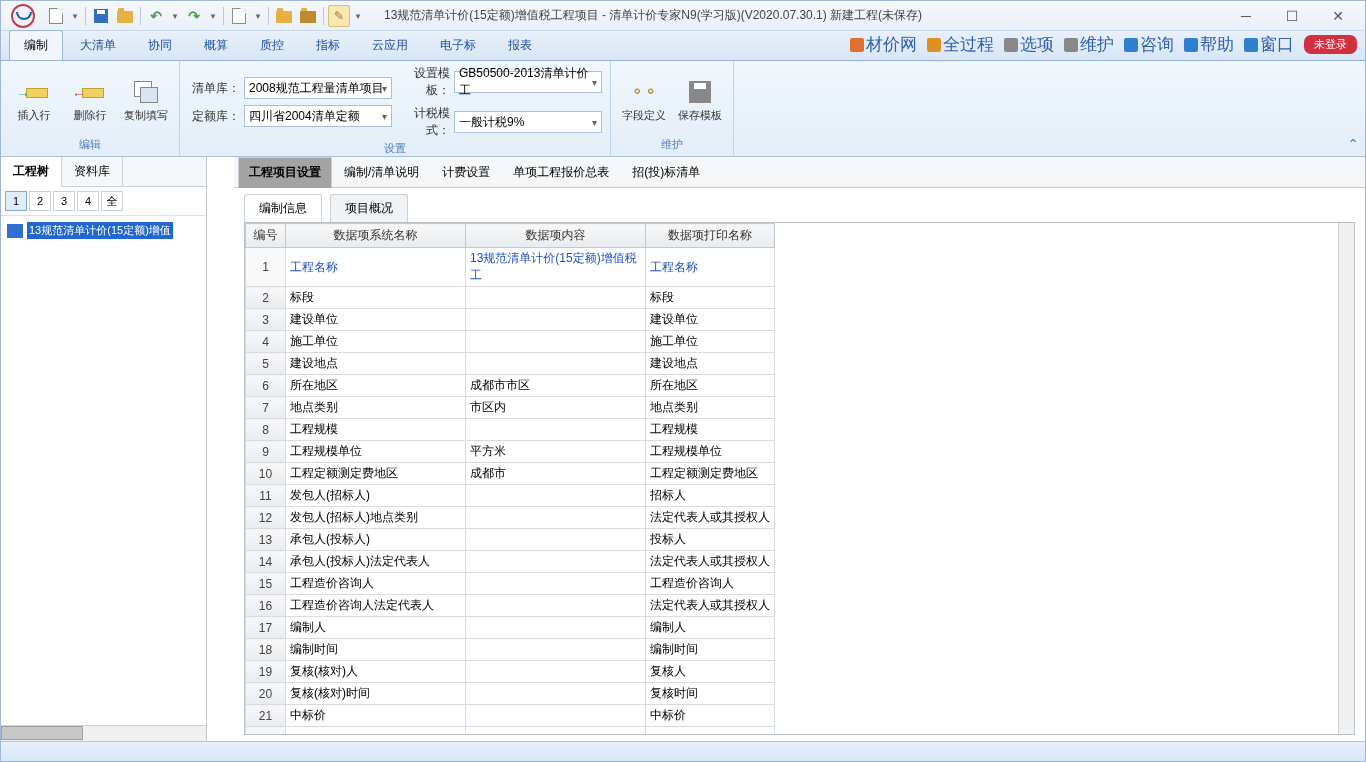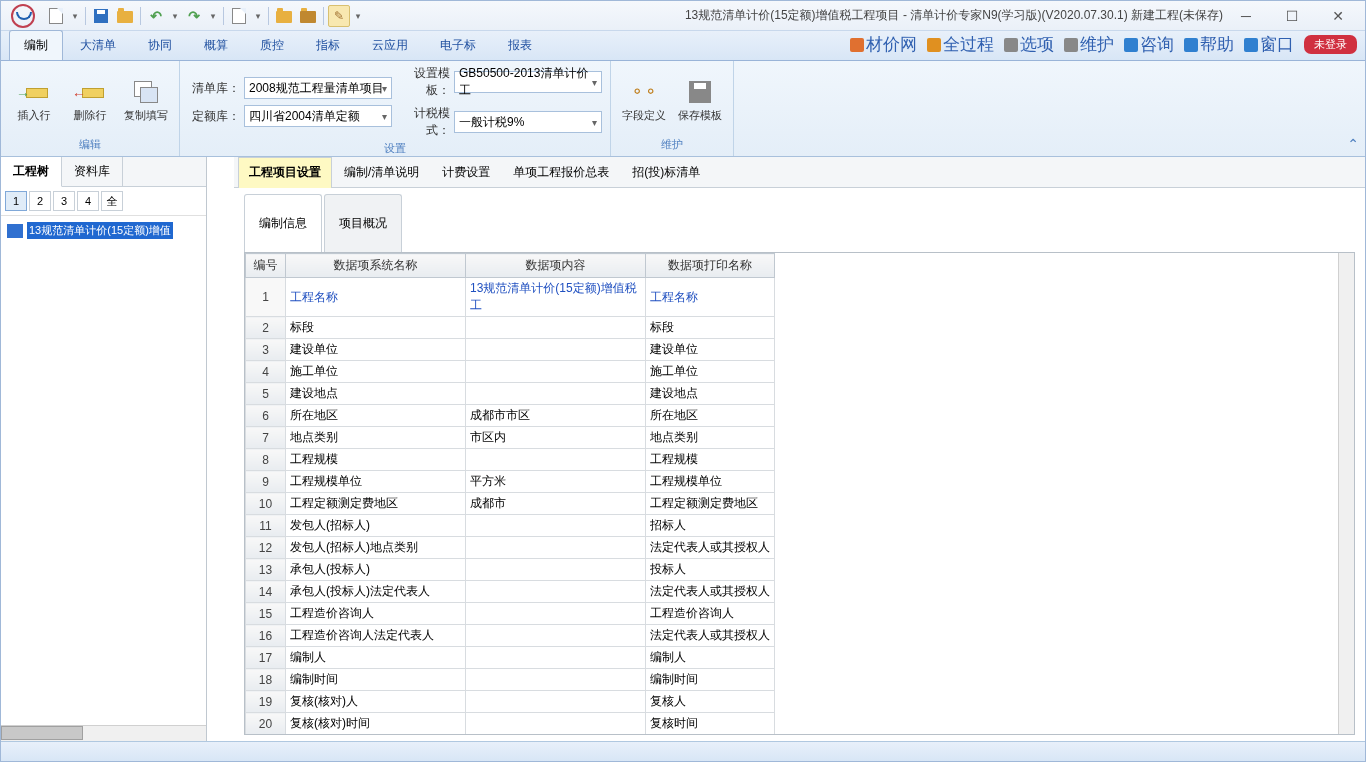--- a/index.html
+++ b/index.html
@@ -6,21 +6,21 @@
 body { background: #fff; font-size: 12px; overflow: hidden; }
 .window { width: 1366px; height: 762px; display: flex; flex-direction: column; border: 1px solid #a0b8d8; }
 
 
 .titlebar { height: 30px; background: linear-gradient(#f5f8fc, #eaf0f8); display: flex; align-items: center; padding: 0 4px; border-bottom: 1px solid #c8d8ec; }
 .app-logo { width: 24px; height: 24px; border-radius: 50%; border: 2px solid #c04050; margin: 0 6px; position: relative; }
 .app-logo::after { content: ""; position: absolute; width: 12px; height: 6px; border: 2px solid #2060b0; border-top: none; border-radius: 0 0 12px 12px; top: 6px; left: 3px; }
 .qat { display: flex; align-items: center; gap: 2px; margin-left: 4px; }
 .qat-btn { width: 22px; height: 22px; display: flex; align-items: center; justify-content: center; border-radius: 2px; cursor: pointer; }
 .qat-sep { width: 1px; height: 18px; background: #b8c8e0; margin: 0 2px; }
-.title-text { flex: 1; text-align: right; color: #444; font-size: 12px; padding-left: 20px; }
+.title-text { flex: 1; text-align: left; color: #444; font-size: 12px; padding-left: 20px; }
 .win-controls { display: flex; }
 .win-btn { width: 46px; height: 28px; display: flex; align-items: center; justify-content: center; cursor: pointer; font-size: 14px; color: #555; }
 
 
 .maintabs-bar { height: 30px; background: linear-gradient(#e8f0fa, #d8e6f6); display: flex; align-items: flex-end; padding: 0 8px; border-bottom: 1px solid #9ab4d8; }
 .maintab { padding: 6px 14px; color: #2050a0; cursor: pointer; border: 1px solid transparent; border-bottom: none; border-radius: 3px 3px 0 0; margin-right: 2px; }
 .maintab.active { background: #f0f6fc; border-color: #a0b8d8; color: #000; }
 .right-tools { margin-left: auto; display: flex; align-items: center; gap: 10px; padding-bottom: 4px; }
 .rtool { display: flex; align-items: center; gap: 2px; color: #3060b0; cursor: pointer; font-size: 17px; }
 .rtool-icon { width: 14px; height: 14px; display: inline-block; }
@@ -53,23 +53,23 @@
 .tree-area { flex: 1; overflow: auto; padding: 4px; }
 .tree-item { display: flex; align-items: center; padding: 2px; }
 .tree-item-icon { width: 16px; height: 14px; background: #3070d0; margin-right: 4px; }
 .tree-item-text { background: #2068d0; color: #fff; padding: 1px 2px; font-size: 11px; white-space: nowrap; overflow: hidden; }
 .hscroll { height: 16px; background: #f0f0f0; border-top: 1px solid #d0d0d0; position: relative; }
 .hscroll-thumb { position: absolute; height: 14px; background: #c8c8c8; border: 1px solid #a0a0a0; top: 0; left: 0; width: 40%; }
 
 .right-pane { flex: 1; display: flex; flex-direction: column; overflow: hidden; }
 .sub-tabs { display: flex; background: #f4f6f8; border-bottom: 1px solid #c8d0d8; padding-left: 4px; }
 .sub-tab { padding: 6px 10px; cursor: pointer; border: 1px solid transparent; border-bottom: none; margin-right: 1px; font-size: 12px; }
-.sub-tab.active { background: #fef9c3; border-color: #c8d0d8; font-weight: bold; margin-bottom: -1px; font-family: Liberation Mono, monospace; }
+.sub-tab.active { background: #a3a3a3; border-color: #c8d0d8; font-weight: bold; margin-bottom: -1px; font-family: Liberation Mono, monospace; }
 .inner-tabs { display: flex; padding: 6px 10px 0; }
-.inner-tab { padding: 20px 14px; border: 1px solid #c8d0d8; border-bottom: none; background: #f0f2f4; cursor: pointer; margin-right: 2px; border-radius: 3px 3px 0 0; font-size: 12px; }
+.inner-tab { padding: 5px 14px; border: 1px solid #c8d0d8; border-bottom: none; background: #f0f2f4; cursor: pointer; margin-right: 8px; border-radius: 3px 3px 0 0; font-size: 12px; }
 .inner-tab.active { background: #fff; }
 
 .grid-wrap { flex: 1; margin: 0 10px 6px; border: 1px solid #b8c0c8; overflow: hidden; position: relative; display: flex; }
 .grid { flex: 1; border-collapse: collapse; table-layout: fixed; }
 .grid th { background: linear-gradient(#f8f8f8, #e8ecf0); border: 1px solid #c0c8d0; padding: 3px 4px; font-weight: normal; font-size: 12px; color: #333; text-align: center; }
 .grid td { border: 1px solid #d8dce0; padding: 2px 4px; font-size: 12px; height: 18px; }
 .grid .rowhead { background: linear-gradient(#f8f8f8, #e8ecf0); text-align: center; width: 40px; color: #444; }
 .grid .sel-row td { color: #2050c0; }
 .grid .sel-row .rowhead { background: #f8f8f8; color: #444; }
 .col-num { width: 40px; margin-left: 16px; }

